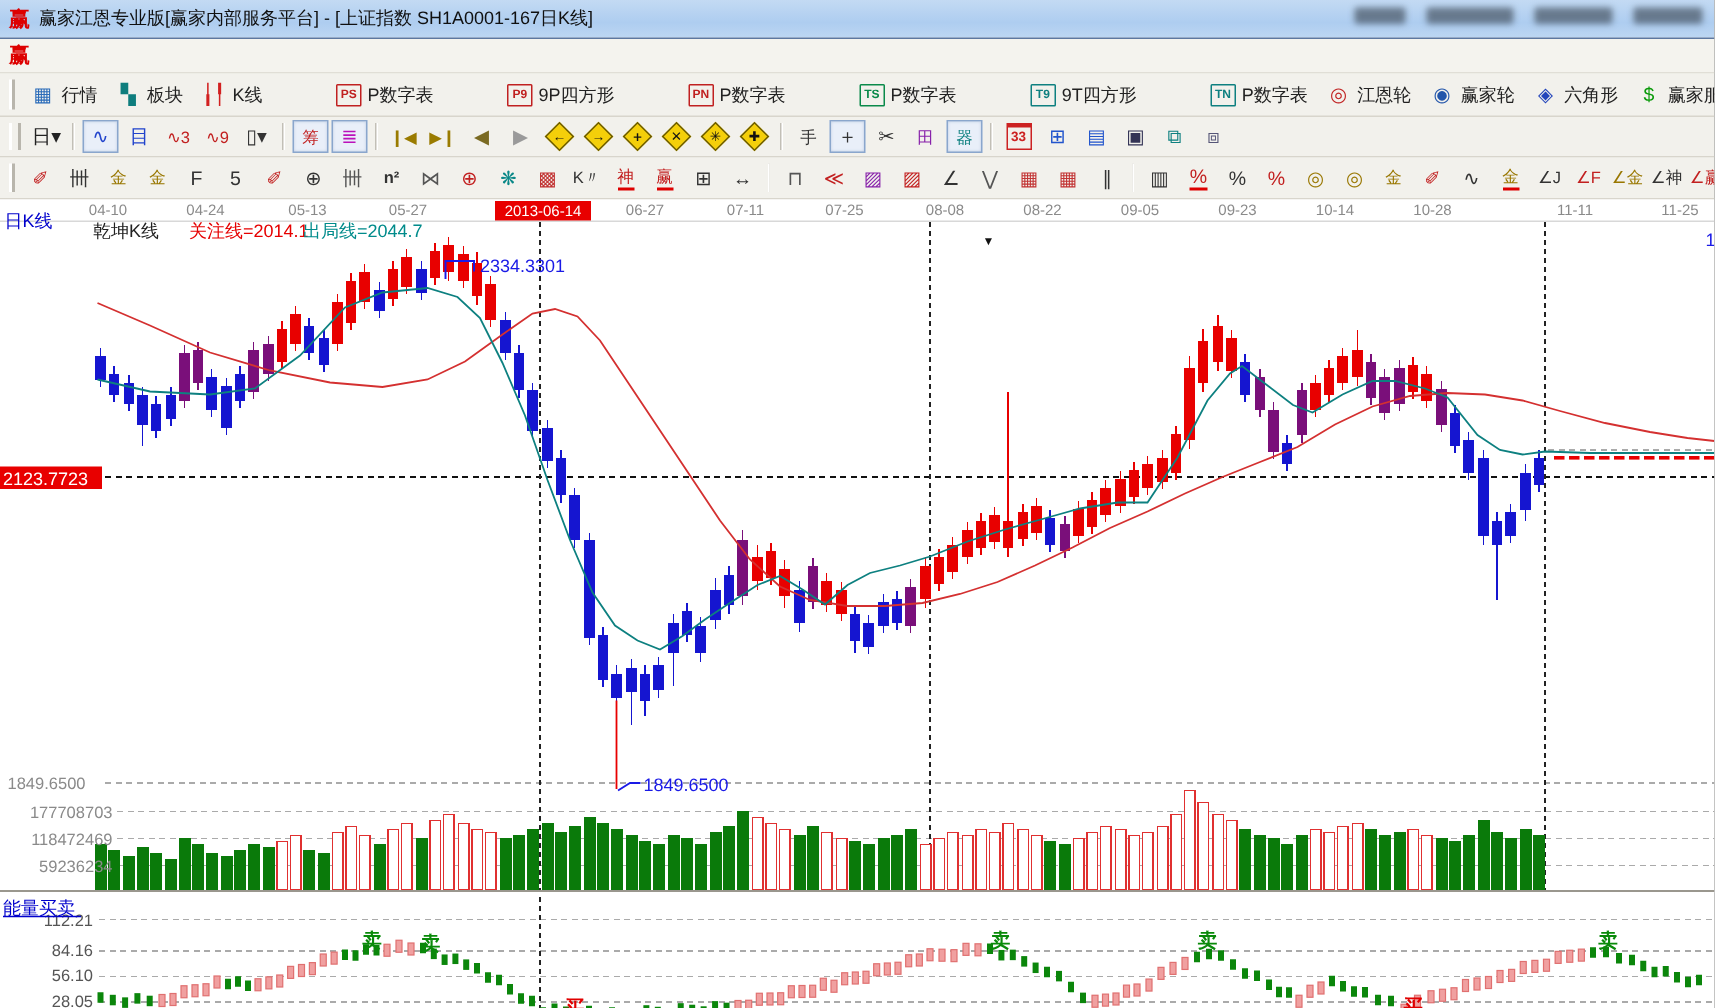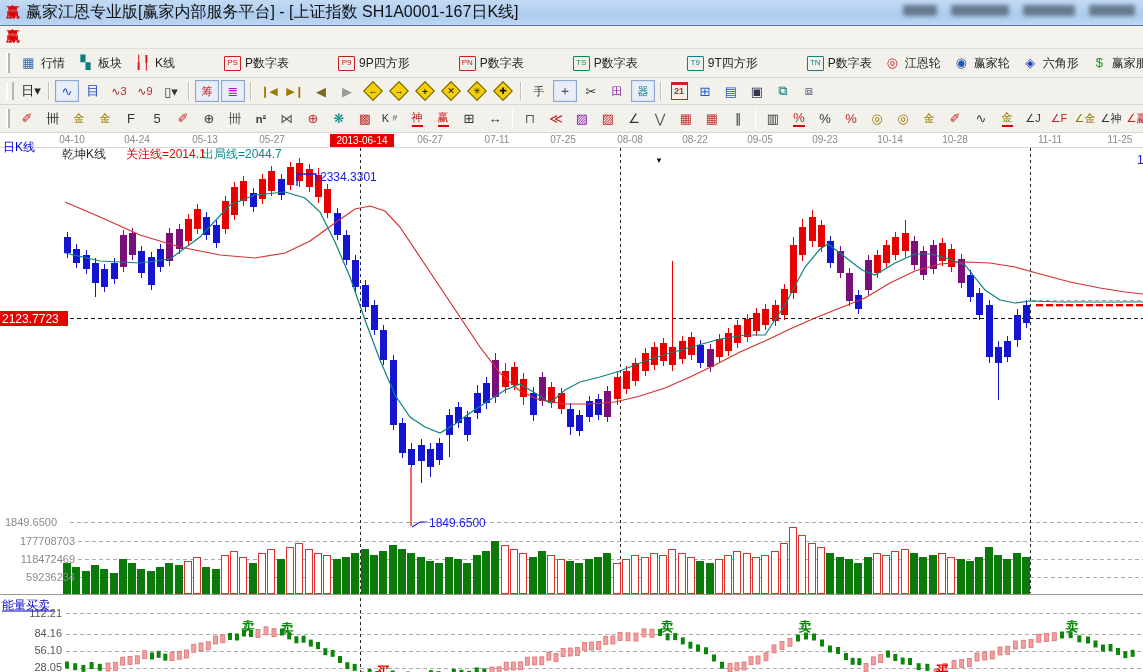--- a/index.html
+++ b/index.html
@@ -3,37 +3,37 @@
 <meta charset="utf-8">
 <style>
   html,body{margin:0;padding:0;background:#888;}
   .app{width:1143px;height:672px;position:relative;overflow:hidden;background:#f2f1ec;
        font-family:"Liberation Sans","DejaVu Sans",sans-serif;font-size:12px;color:#111;}
   
   .titlebar{height:25px;background:linear-gradient(#c3daf3,#aecdf0 60%,#bcd6f2);
             border-bottom:1px solid #5c77a0;display:flex;align-items:center;padding:0 6px;position:relative;}
   .titlebar .logo,.menubar .logo{color:#d00;font-weight:bold;font-size:14px;margin-right:6px;
             font-family:"Liberation Serif","DejaVu Serif",serif;}
-  .titlebar .title{font-size:16px;color:#101010;}
+  .titlebar .title{font-size:12px;color:#101010;}
   .blurwrap{position:absolute;right:8px;top:5px;display:flex;gap:14px;filter:blur(2px);}
   .blurwrap i{display:block;height:11px;border-radius:2px;background:#3e4a58;opacity:.65;}
   .blurwrap i:nth-child(1){width:34px}.blurwrap i:nth-child(2){width:58px}
   .blurwrap i:nth-child(3){width:52px}.blurwrap i:nth-child(4){width:46px}
   
   .menubar{height:22px;background:#f4f3ee;display:flex;align-items:center;padding:0 6px;border-bottom:1px solid #e0ded6;}
   .menubar .mi{padding:2px 9px;cursor:default;}
   
   .toolbar{display:flex;align-items:center;background:#f2f1ec;border-bottom:1px solid #d8d5cc;padding:0 2px;}
   .t1{height:28px;}.t2{height:26px;}.t3{height:27px;}
   .grip{width:4px;height:70%;border-left:2px solid #fff;border-right:2px solid #b9b6ad;margin:0 4px;}
   .sep{width:1px;height:70%;background:#c2bfb6;border-right:1px solid #fff;margin:0 4px;}
   .tbtn{display:flex;align-items:center;gap:4px;padding:2px 5px;border:1px solid transparent;white-space:nowrap;cursor:default;}
   .tbtn .lbl{font-size:12px;color:#222;text-align:right;}
   .ic{display:inline-flex;align-items:center;justify-content:center;width:17px;height:16px;font-size:13px;line-height:16px;}
-  .ic.box{width:15px;height:13px;font-size:8px;font-weight:normal;border:1px solid currentColor;border-radius:1px;margin-left:37px;}
+  .ic.box{width:15px;height:13px;font-size:8px;font-weight:bold;border:1px solid currentColor;border-radius:1px;margin-left:37px;}
   .tbi{display:inline-flex;align-items:center;justify-content:center;min-width:22px;height:20px;margin:0 1px;
        border:1px solid transparent;font-size:13px;cursor:default;white-space:nowrap;}
   .tbi.pressed{border:1px solid #8aa6cc;background:#e9eff9;box-shadow:inset 0 0 2px #b9c9e2;}
   .tbi.small{font-size:11px;}
   .tbi .u{border-bottom:2px solid #d00;}
   .dmd{position:relative;width:20px;height:20px;display:inline-flex;align-items:center;justify-content:center;}
   .dmd b{position:absolute;width:12px;height:12px;background:#f4cf0a;border:1px solid #6b5b00;transform:rotate(45deg);}
   .dmd i{position:relative;font-style:normal;font-size:9px;font-weight:bold;color:#111;z-index:1;}
   .cal{display:inline-block;width:15px;height:14px;border:1px solid #c22;color:#c22;font-size:9px;font-weight:bold;
        text-align:center;line-height:13px;border-top:3px solid #c22;}
@@ -189,21 +189,21 @@
         <span style="color: rgb(51, 51, 51);">✂</span>
       </span>
       <span class="tbi small">
         <span style="color: rgb(136, 34, 170);">田</span>
       </span>
       <span class="tbi pressed small">
         <span style="color: rgb(14, 128, 128);">器</span>
       </span>
       <span class="sep"></span>
       <span class="tbi">
-        <span class="cal">21</span>
+        <span class="cal">33</span>
       </span>
       <span class="tbi">
         <span style="color: rgb(34, 85, 204);">⊞</span>
       </span>
       <span class="tbi">
         <span style="color: rgb(34, 85, 204);">▤</span>
       </span>
       <span class="tbi">
         <span style="color: rgb(51, 51, 85);">▣</span>
       </span>

